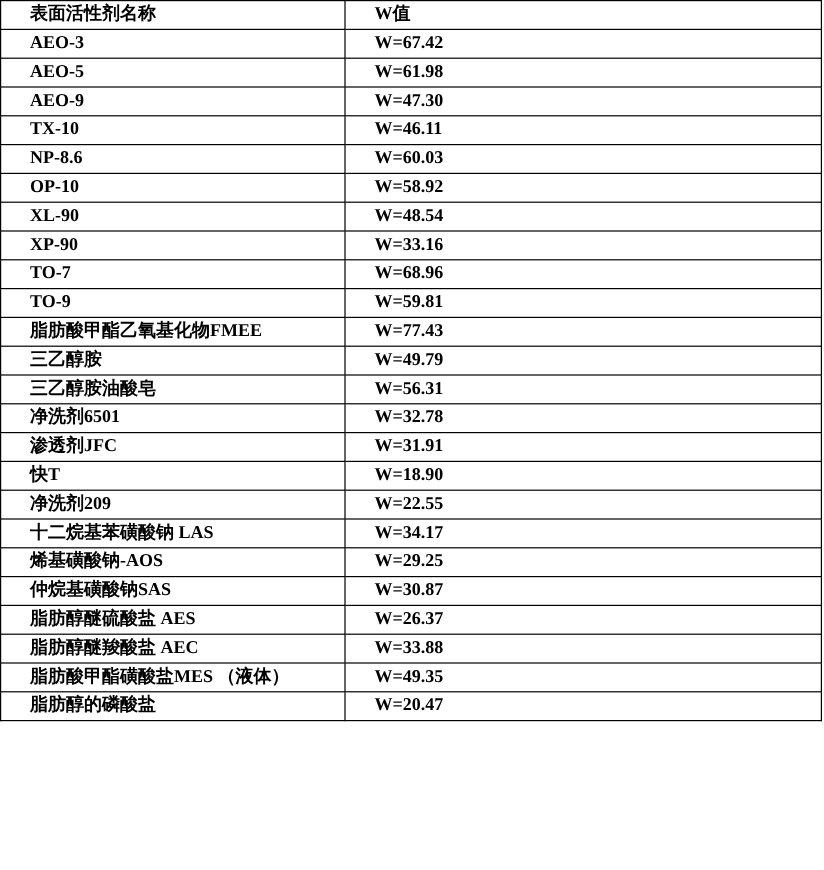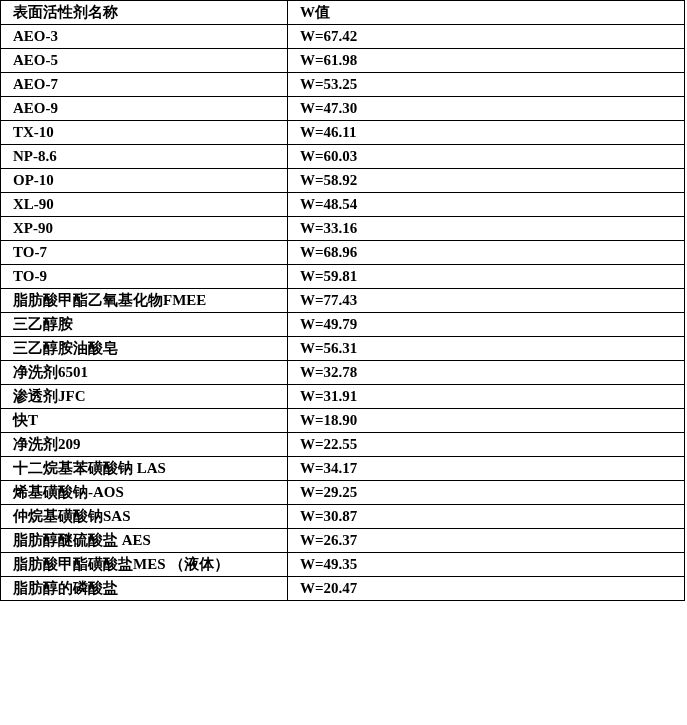--- a/index.html
+++ b/index.html
@@ -24,21 +24,21 @@
     border-collapse: collapse;
     width: 684px;
     margin: 0;
     table-layout: fixed;
   }
   table.data-table col.c1 { width: 287px; }
   table.data-table col.c2 { width: 397px; }
   table.data-table th,
   table.data-table td {
     border: 1px solid #000000;
-    padding: 2px 4px 2px 12px;
+    padding: 2px 4px 2px 24px;
     font-size: 15px;
     line-height: 19px;
     height: 23px;
     box-sizing: border-box;
     vertical-align: middle;
     font-weight: bold;
     text-align: left;
     white-space: nowrap;
     overflow: hidden;
   }
@@ -65,24 +65,20 @@
       </tr>
     </thead>
     <tbody>
       <tr>
         <td>AEO-3</td>
         <td class="val">W=67.42</td>
       </tr>
       <tr>
         <td>AEO-5</td>
         <td class="val">W=61.98</td>
-      </tr>
-      <tr>
-        <td>AEO-7</td>
-        <td class="val">W=53.25</td>
       </tr>
       <tr>
         <td>AEO-9</td>
         <td class="val">W=47.30</td>
       </tr>
       <tr>
         <td>TX-10</td>
         <td class="val">W=46.11</td>
       </tr>
       <tr>
@@ -147,20 +143,24 @@
       </tr>
       <tr>
         <td>仲烷基磺酸钠SAS</td>
         <td class="val">W=30.87</td>
       </tr>
       <tr>
         <td>脂肪醇醚硫酸盐 AES</td>
         <td class="val">W=26.37</td>
       </tr>
       <tr>
+        <td>脂肪醇醚羧酸盐 AEC</td>
+        <td class="val">W=33.88</td>
+      </tr>
+      <tr>
         <td>脂肪酸甲酯磺酸盐MES （液体）</td>
         <td class="val">W=49.35</td>
       </tr>
       <tr>
         <td>脂肪醇的磷酸盐</td>
         <td class="val">W=20.47</td>
       </tr>
     </tbody>
   </table>
 </div>

